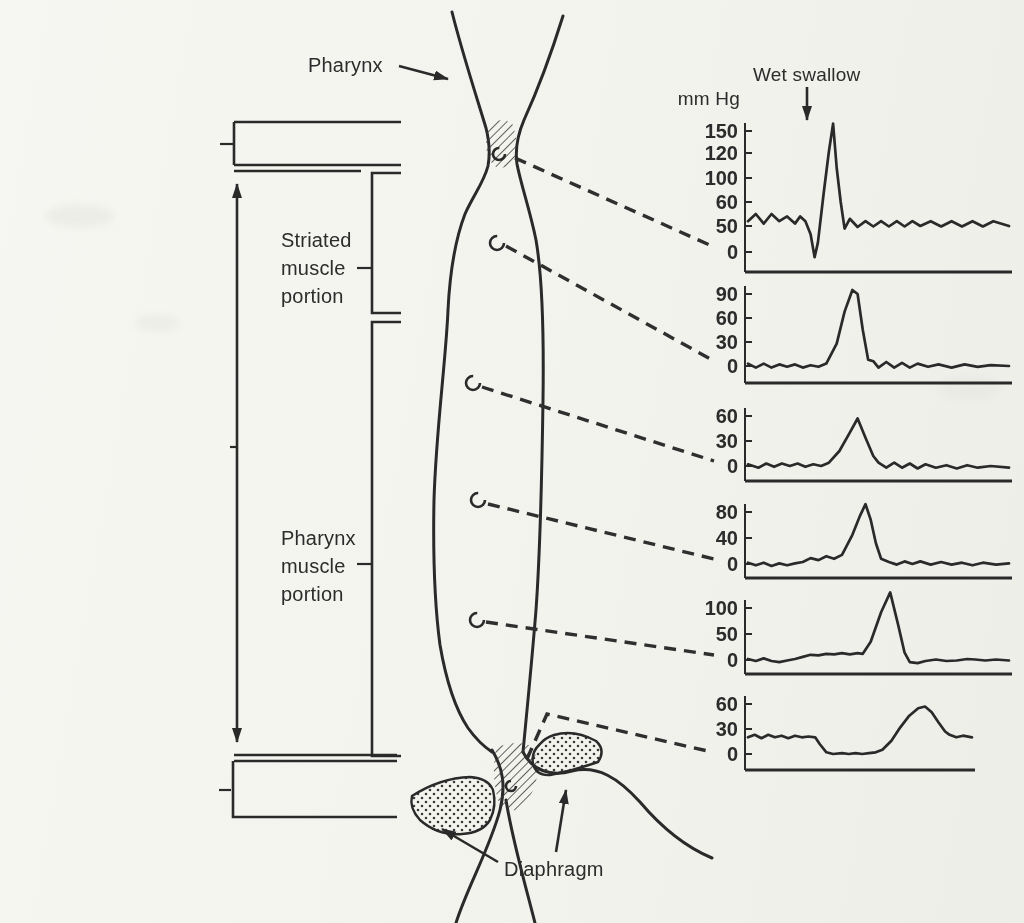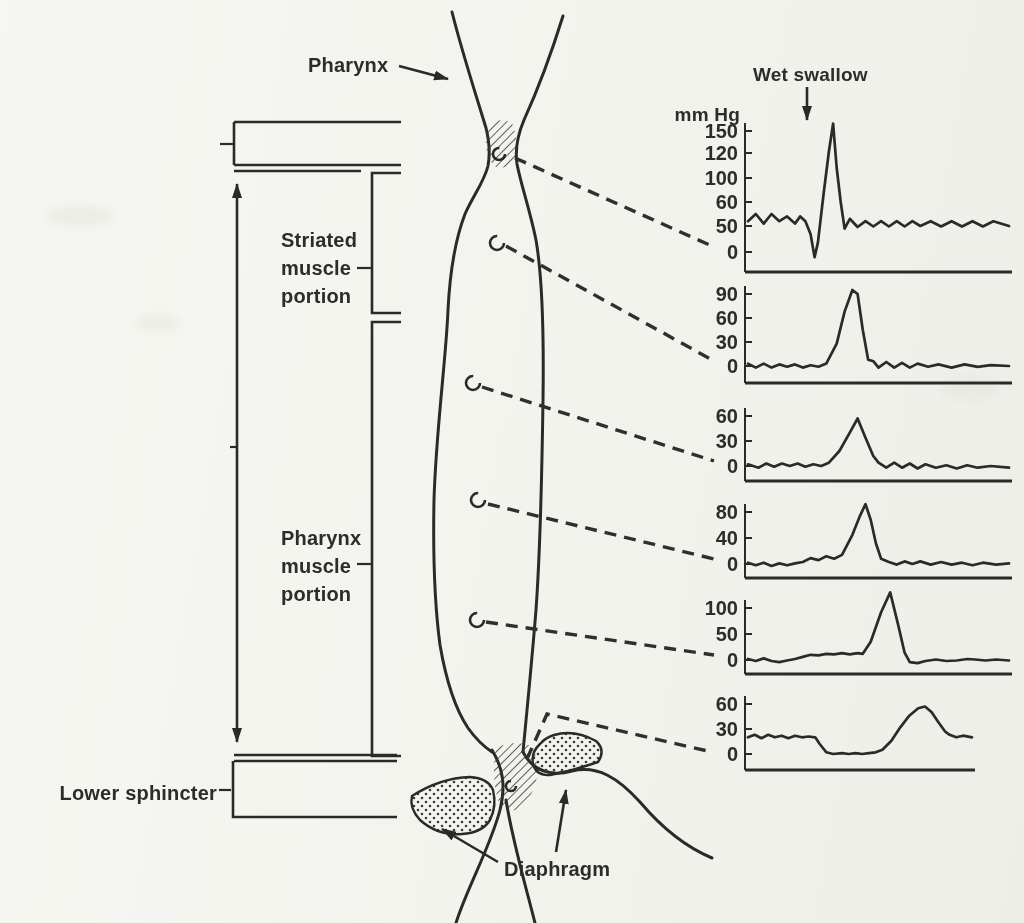--- a/index.html
+++ b/index.html
@@ -7,21 +7,21 @@
     position:relative;
     width:1024px;height:923px;
     background:linear-gradient(100deg,#f6f6f2 0%,#f3f3ee 55%,#eeeee9 100%);
     font-family:"Liberation Sans", sans-serif;
     overflow:hidden;
   }
   #art{position:absolute;left:0;top:0;}
   .lbl{
     position:absolute;
     color:#2c2c2c;
-    font-weight:700;
+    font-weight:400;
     font-size:20px;
     line-height:28px;
     letter-spacing:0.2px;
     white-space:nowrap;
   }
   .ra{text-align:right;}
   .smudge{position:absolute;background:#e6e6df;border-radius:50%;filter:blur(4px);opacity:.55;}
 </style>
 </head>
 <body>
@@ -208,22 +208,21 @@
     <div>portion</div>
   </div>
 
 
   <div class="lbl" style="left:281px;top:524px;">
     <div>Pharynx</div>
     <div>muscle</div>
     <div>portion</div>
   </div>
 
-  <div class="lbl ra" style="left:10px;top:779px;width:207px;">Lower sphincter</div>
 
   <div class="lbl" style="left:308px;top:51px;">Pharynx</div>
 
   <div class="lbl" style="left:504px;top:855px;text-align:right;">Diaphragm</div>
 
-  <div class="lbl ra" style="left:640px;top:85px;width:100px;font-size:19px;margin-top:16px;">mm Hg</div>
+  <div class="lbl ra" style="left:640px;top:85px;width:100px;font-size:19px;">mm Hg</div>
 
   <div class="lbl" style="left:753px;top:61px;font-size:19px;">Wet swallow</div>
 </div>
 
 </body></html>

